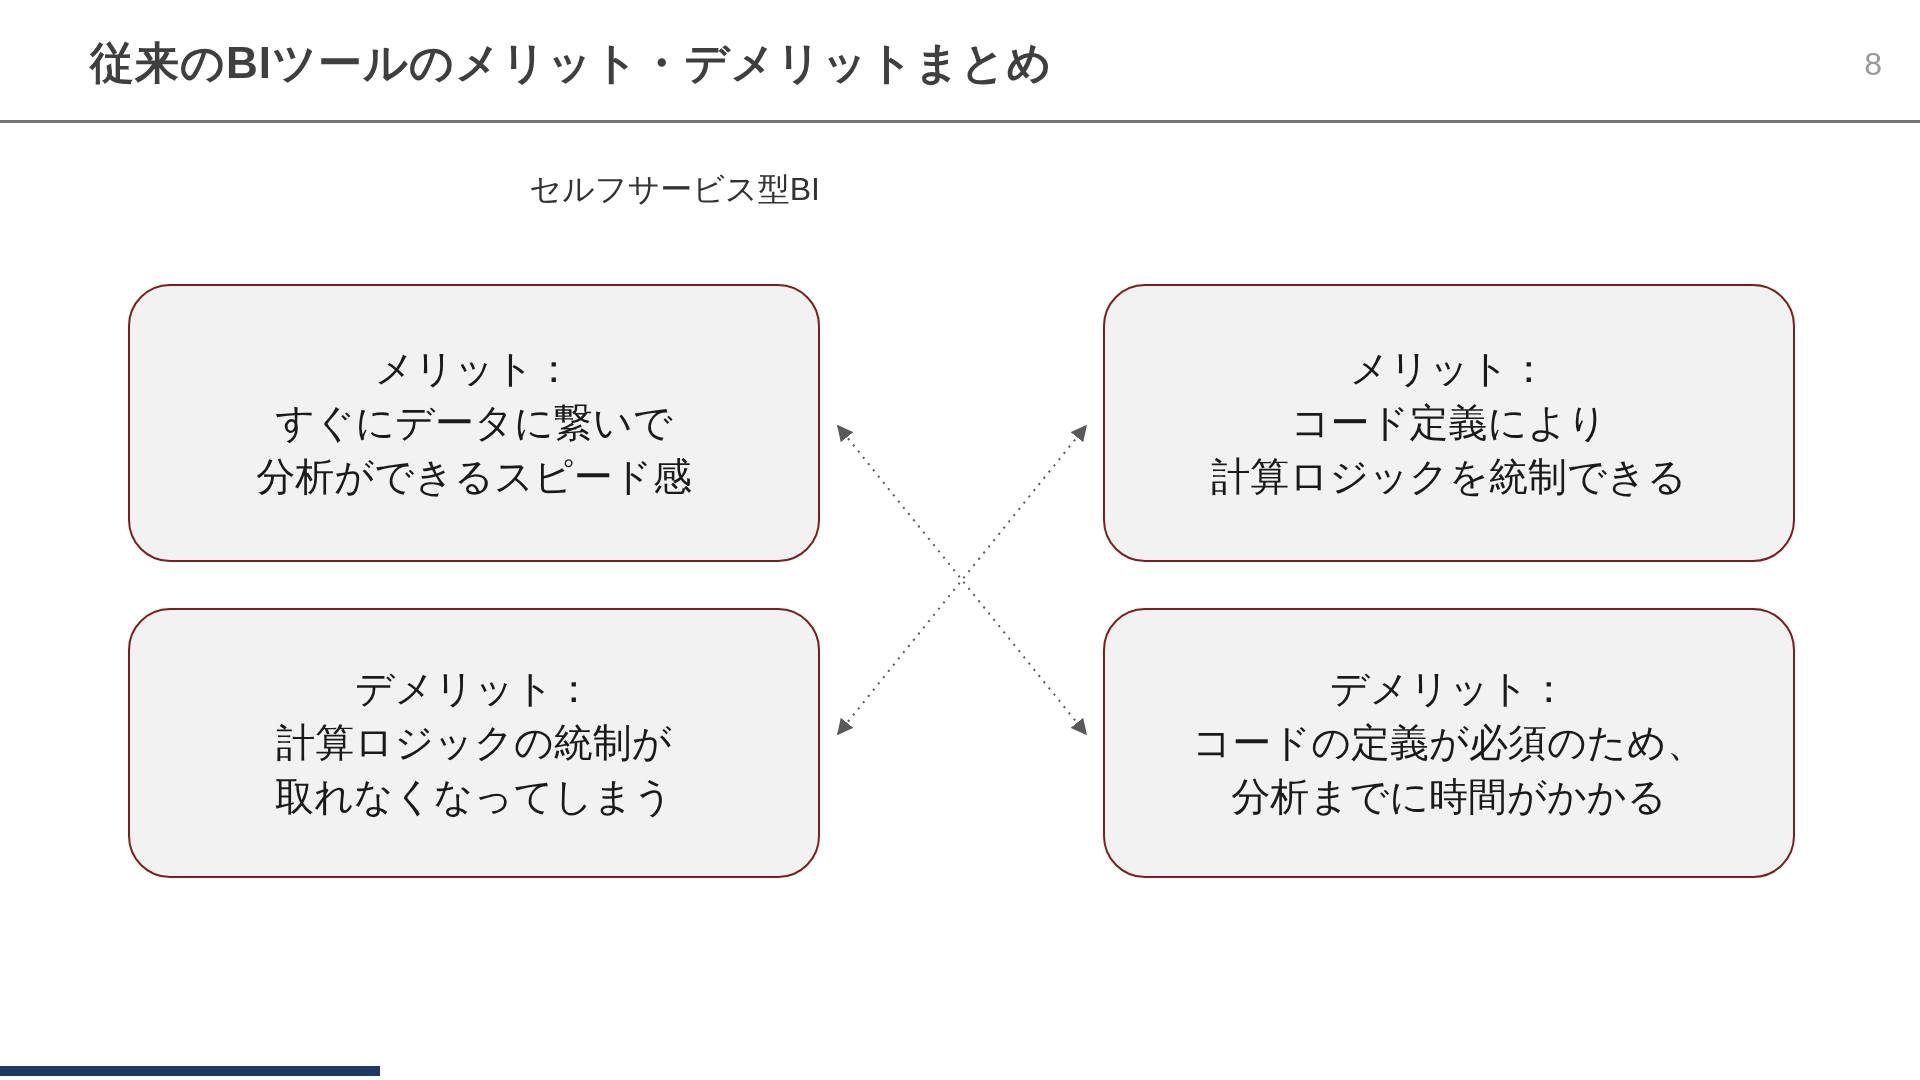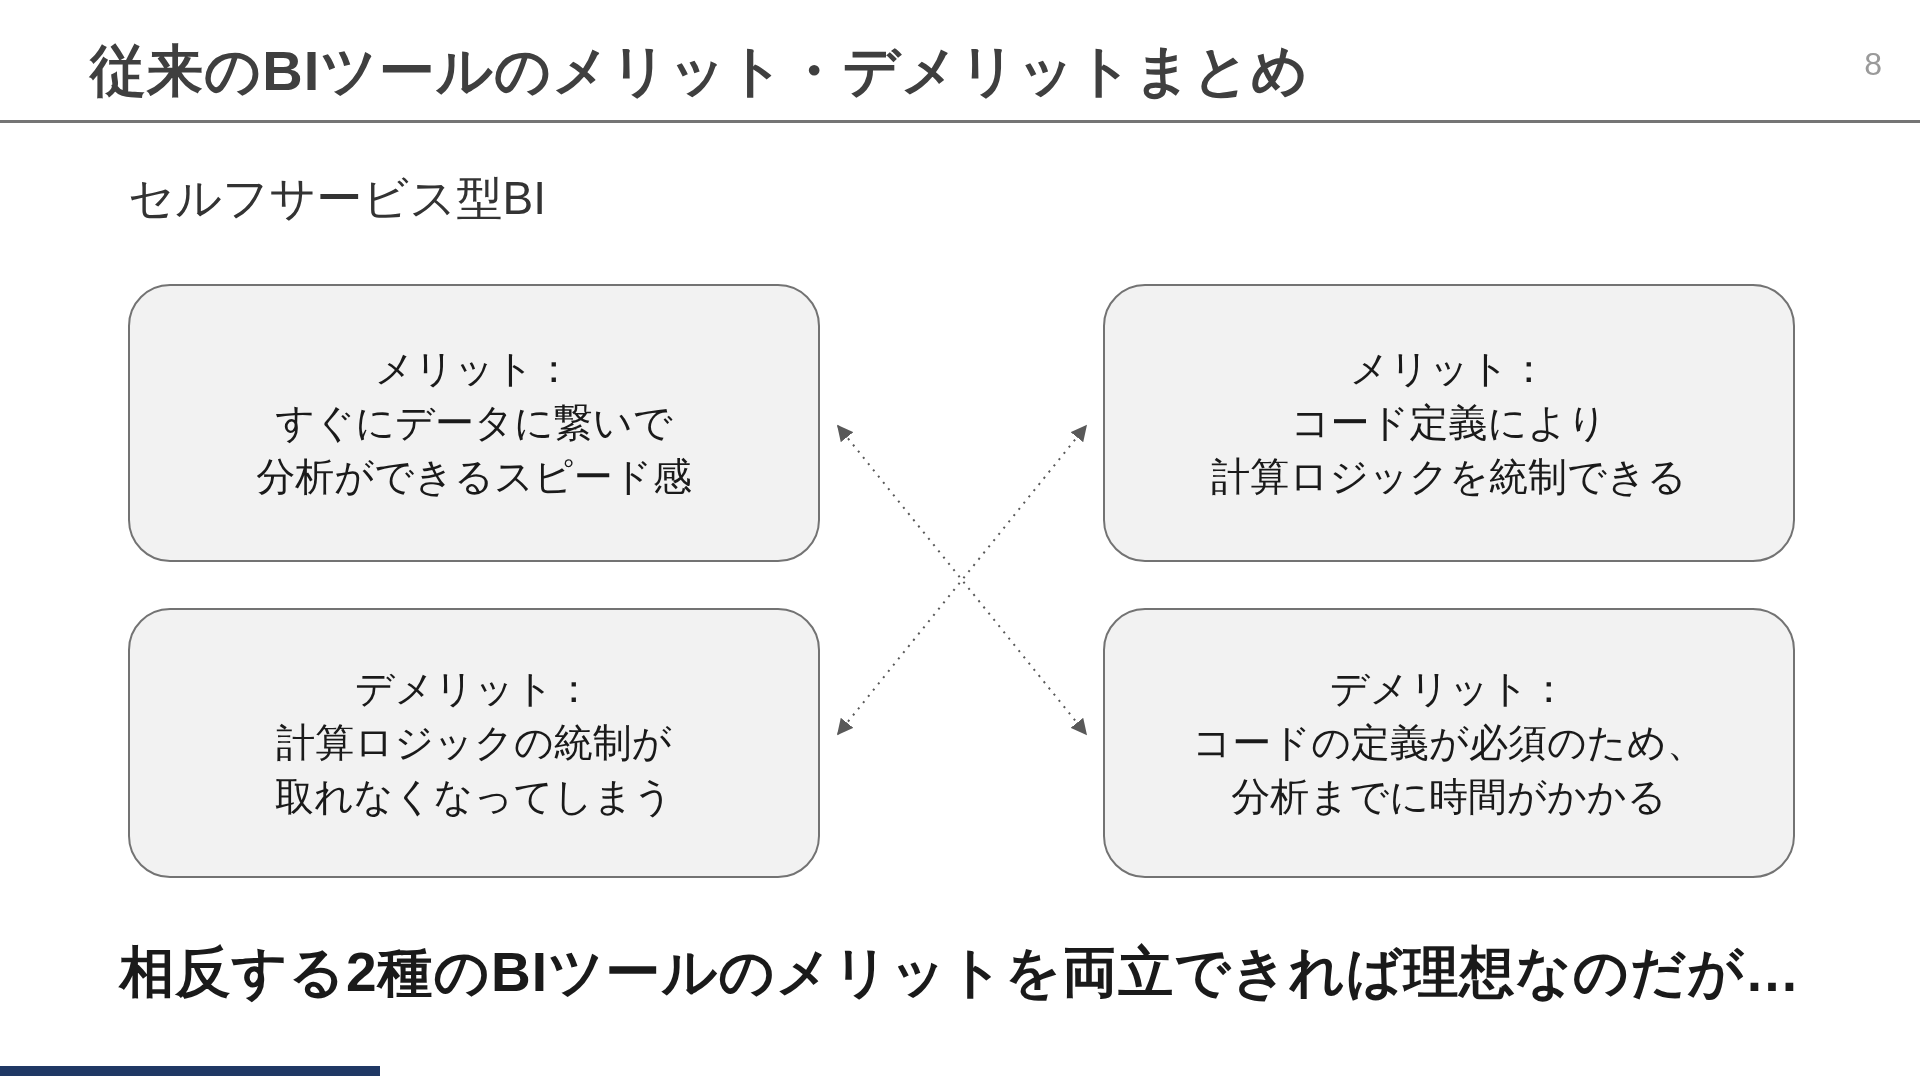--- a/index.html
+++ b/index.html
@@ -9,21 +9,21 @@
     height: 1080px;
     background: #ffffff;
     overflow: hidden;
     font-family: "Liberation Sans", "DejaVu Sans", sans-serif;
   }
 
   .slide-title {
     position: absolute;
     left: 90px;
     top: 34px;
-    font-size: 56px;
+    font-size: 44px;
     font-weight: 700;
     color: #3f3f3f;
     letter-spacing: 1px;
     white-space: nowrap;
   }
 
   .page-number {
     position: absolute;
     right: 38px;
     top: 46px;
@@ -36,33 +36,33 @@
     left: 0;
     top: 120px;
     width: 1920px;
     height: 0;
     border-top: 3px solid #757575;
   }
 
   .col-header {
     position: absolute;
     top: 168px;
-    font-size: 46px;
+    font-size: 32px;
     color: #333333;
-    text-align: left;
+    text-align: right;
     white-space: nowrap;
   }
   .col-header.left  { left: 128px; width: 692px; }
   .col-header.right { left: 1103px; width: 692px; }
 
   .info-box {
     position: absolute;
     width: 692px;
     background: #f2f2f2;
-    border: 2px solid #737373;
+    border: 2px solid #7f1d1d;
     border-radius: 42px;
     box-sizing: border-box;
     display: flex;
     align-items: center;
     justify-content: center;
     text-align: center;
     font-size: 39px;
     line-height: 54px;
     color: #1a1a1a;
     white-space: pre-line;
@@ -139,17 +139,16 @@
         <path d="M0,0 L10,5 L0,10 z" fill="#595959"></path>
       </marker>
       <marker id="arrowheadEnd" viewBox="0 0 10 10" refX="9" refY="5" markerWidth="8" markerHeight="8" orient="auto">
         <path d="M0,0 L10,5 L0,10 z" fill="#595959"></path>
       </marker>
     </defs>
     <line x1="838" y1="426" x2="1086" y2="734" stroke="#595959" stroke-width="2" stroke-dasharray="2 6" marker-start="url(#arrowhead)" marker-end="url(#arrowheadEnd)"></line>
     <line x1="838" y1="734" x2="1086" y2="426" stroke="#595959" stroke-width="2" stroke-dasharray="2 6" marker-start="url(#arrowhead)" marker-end="url(#arrowheadEnd)"></line>
   </svg>
 
-  <div class="conclusion">相反する2種のBIツールのメリットを両立できれば理想なのだが…</div>
 
   <div class="footer-accent"></div>
 
 </div>
 
 </body></html>

